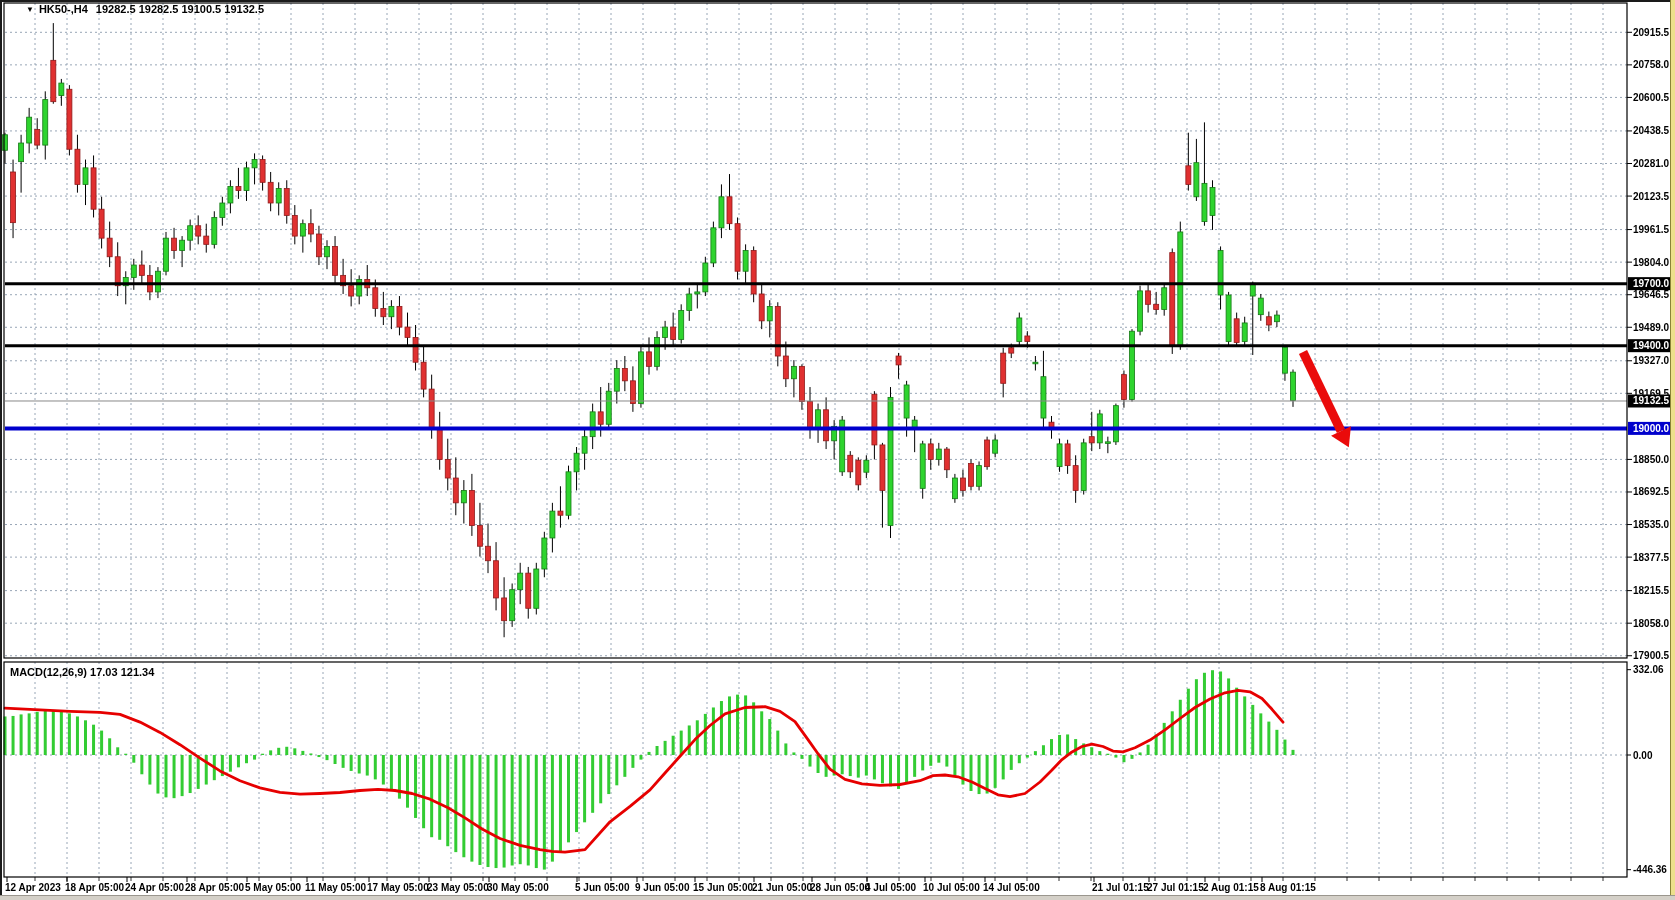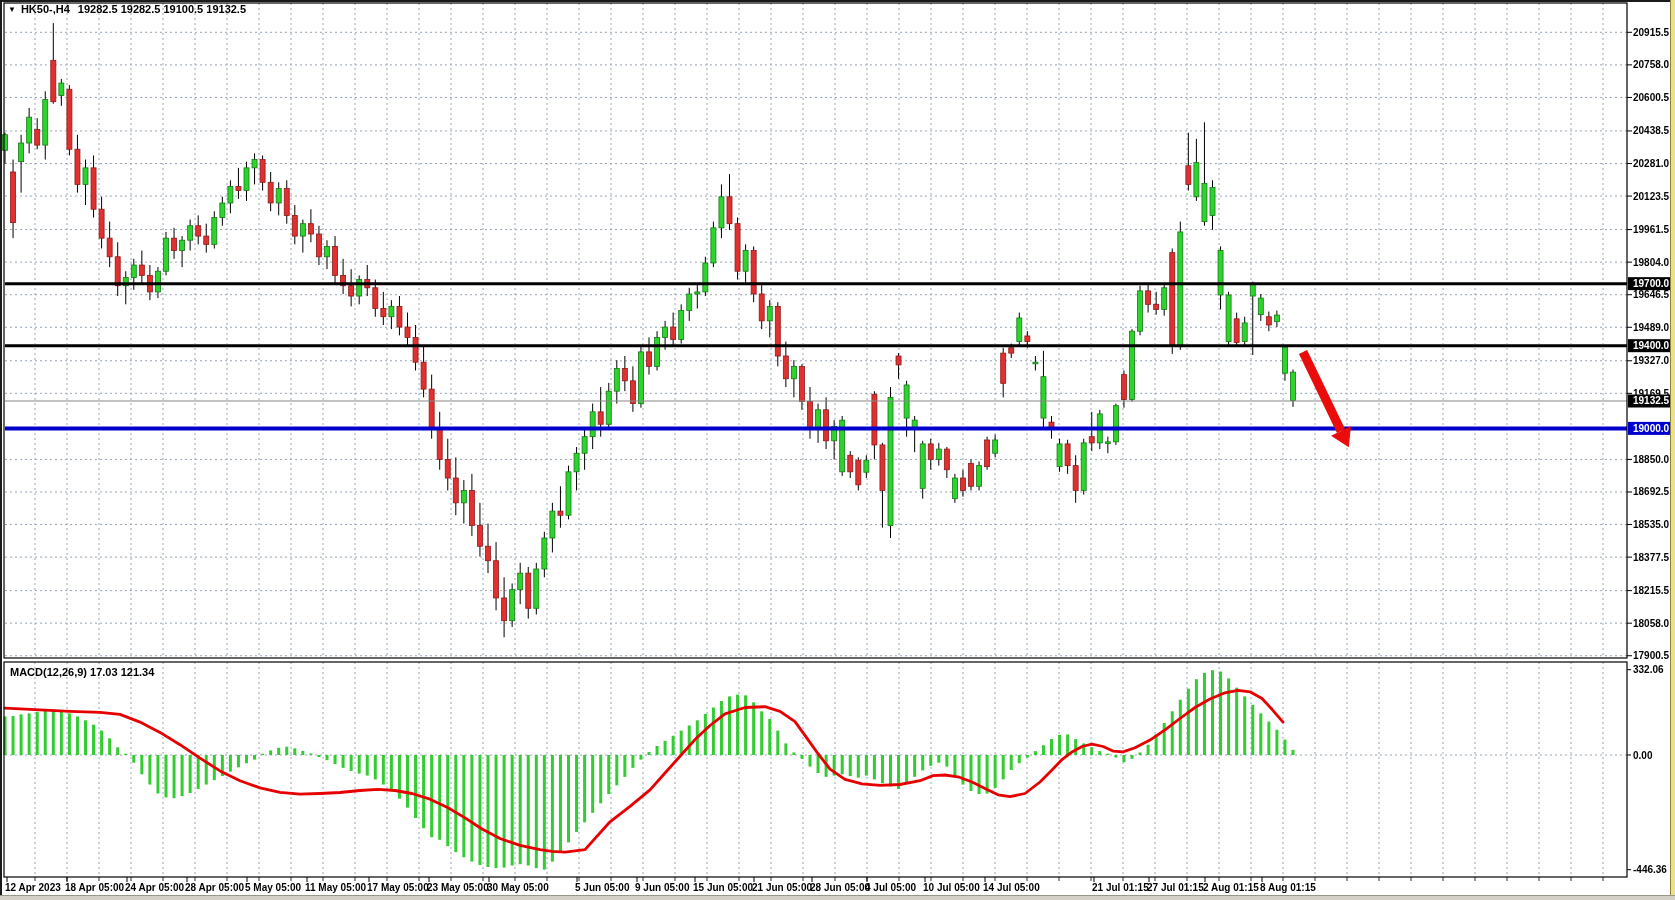--- a/index.html
+++ b/index.html
@@ -1,19 +1,19 @@
 <!DOCTYPE html>
 <html><head>
 <meta charset="utf-8">
 <style>
   html,body{margin:0;padding:0;background:#fff;}
   #app{position:relative;width:1675px;height:900px;background:#fff;overflow:hidden;
        font-family:"Liberation Sans",sans-serif;}
   #chart-svg{position:absolute;left:0;top:0;}
-  .quote-header{position:absolute;left:8px;top:3px;font-size:11px;font-weight:bold;color:#000;
+  .quote-header{position:absolute;left:26px;top:3px;font-size:11px;font-weight:bold;color:#000;
        letter-spacing:0;white-space:nowrap;z-index:5;}
   .quote-header .tri{font-size:8px;vertical-align:1px;margin-right:5px;}
   .quote-header .sym{margin-right:8px;}
   .macd-label{position:absolute;left:10px;top:666px;font-size:11px;font-weight:bold;color:#000;z-index:5;}
   .bottom-strip{position:absolute;left:0;top:895px;width:1675px;height:5px;background:#D4D0C8;border-top:1px solid #9a968e;}
   .right-strip{position:absolute;left:1670px;top:0;width:4px;height:895px;background:#EDE08C;border-left:1px solid #8a8438;}
   .frame-top{position:absolute;left:0;top:0;width:1675px;height:2px;background:#1a1a1a;}
   .frame-left{position:absolute;left:0;top:0;width:2px;height:895px;background:#1a1a1a;}
 </style>
 </head>

